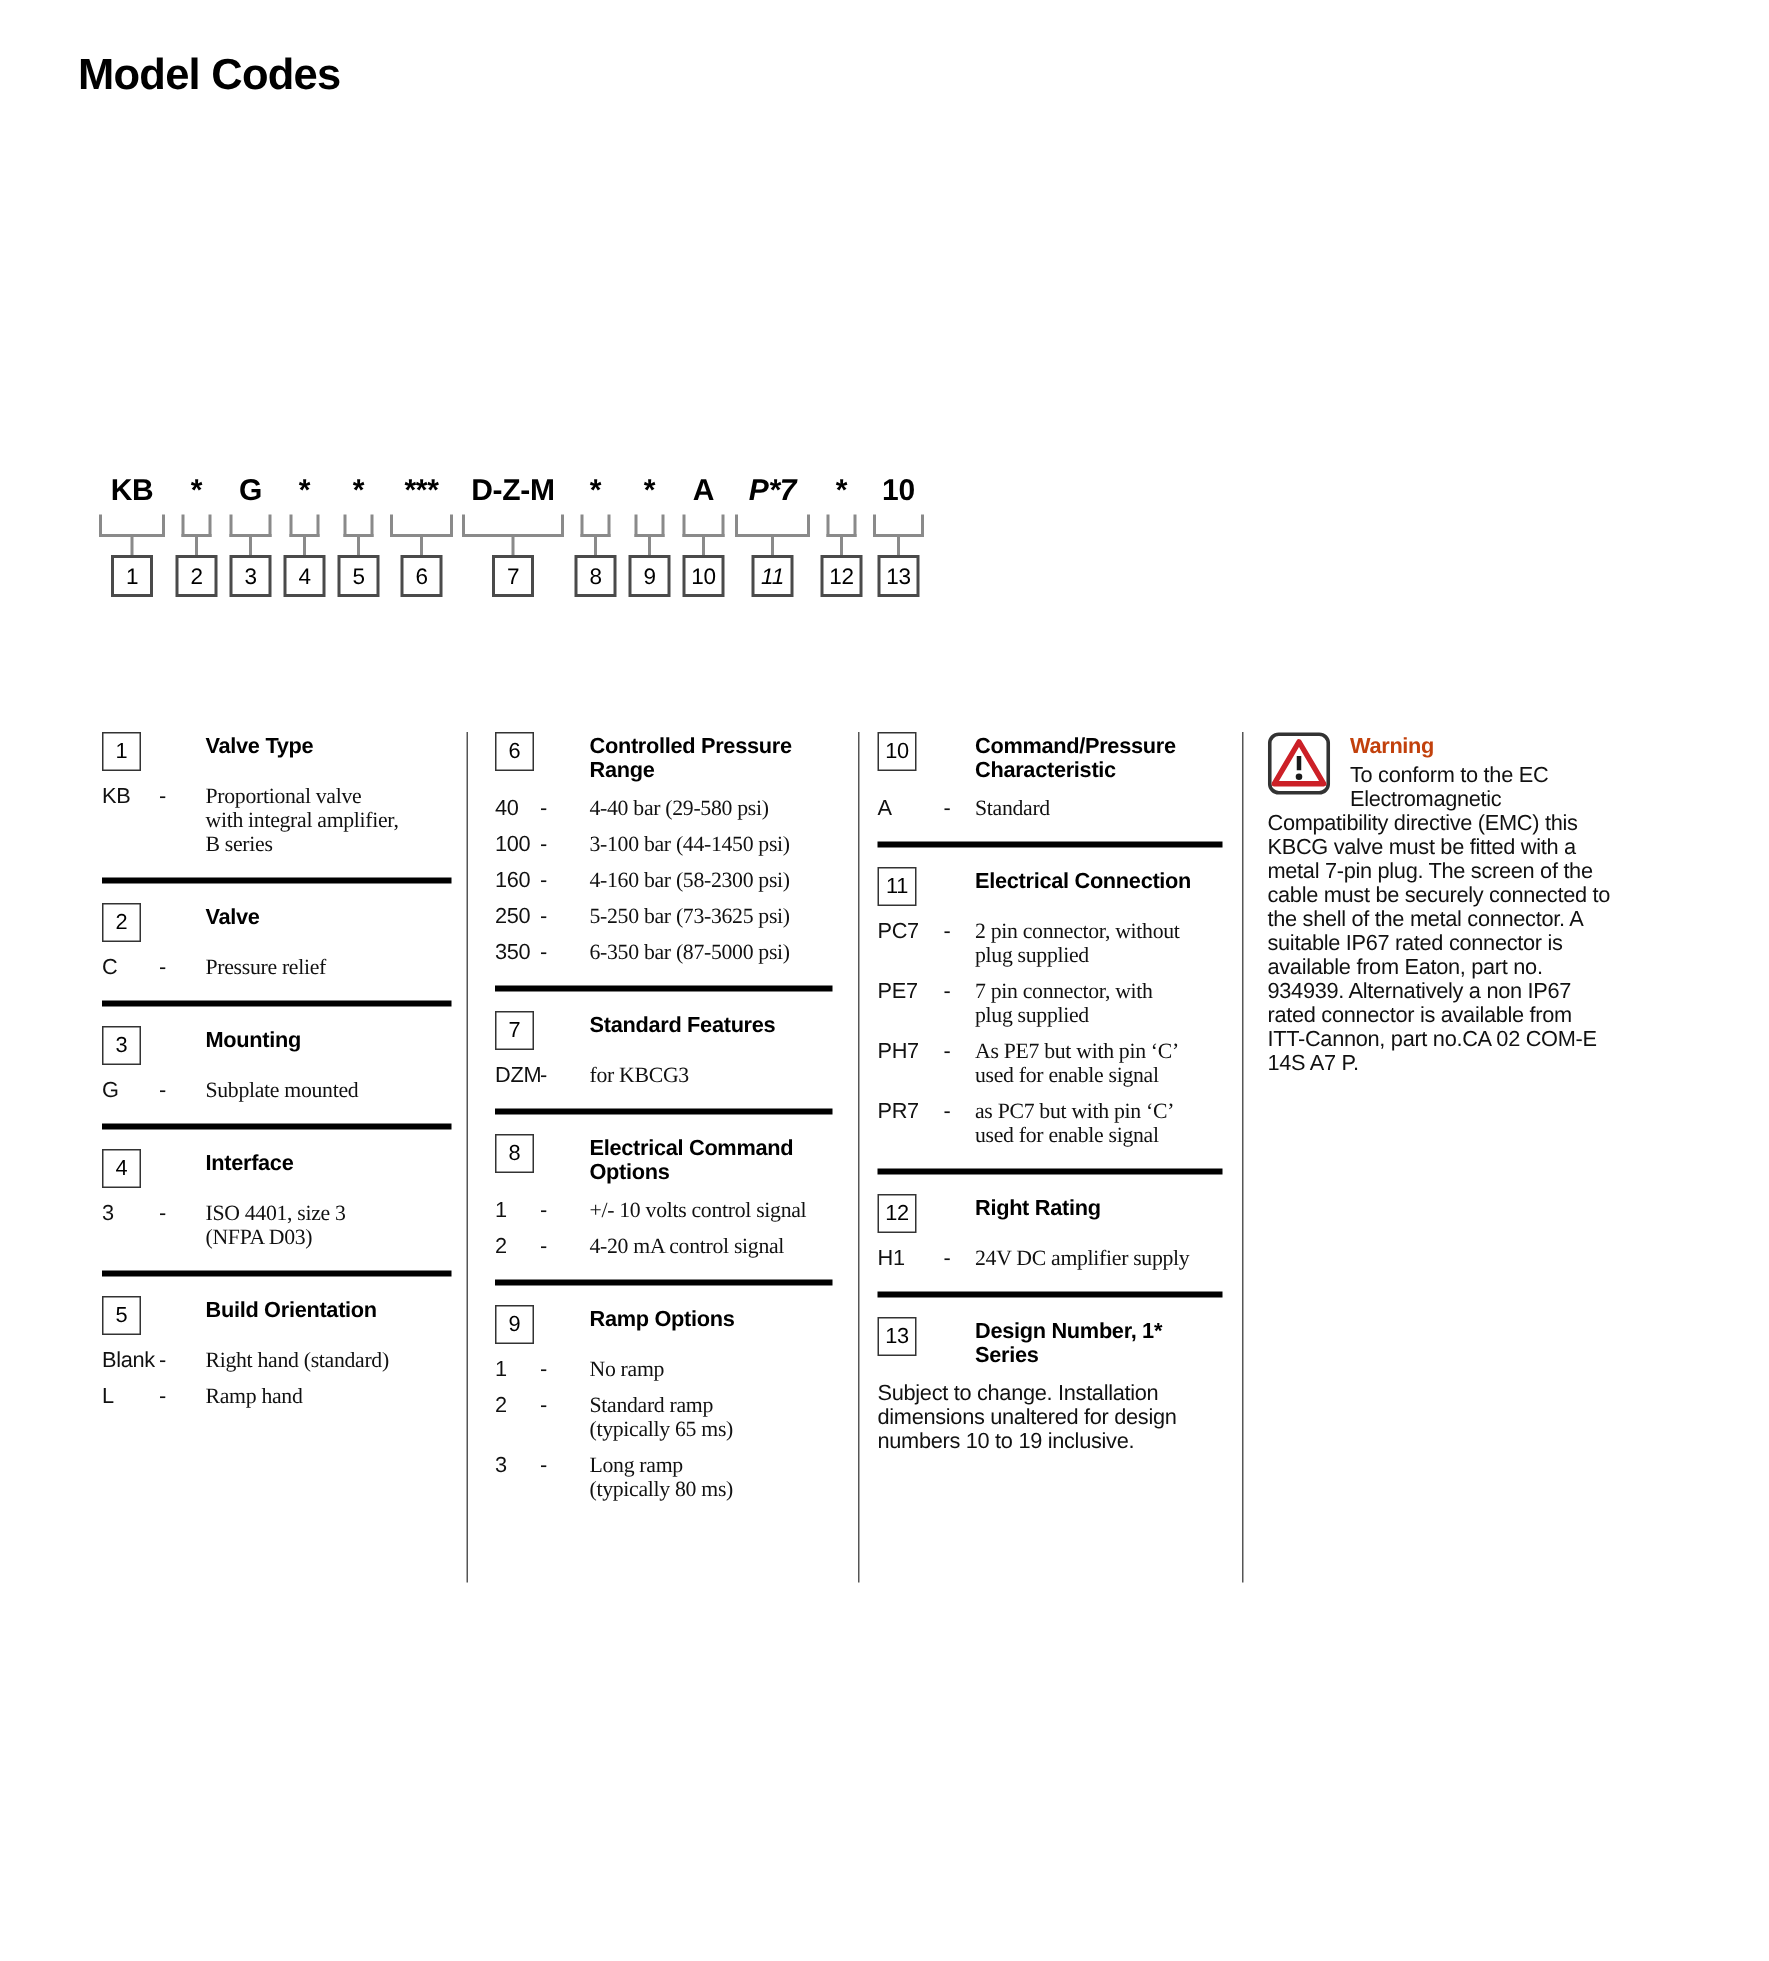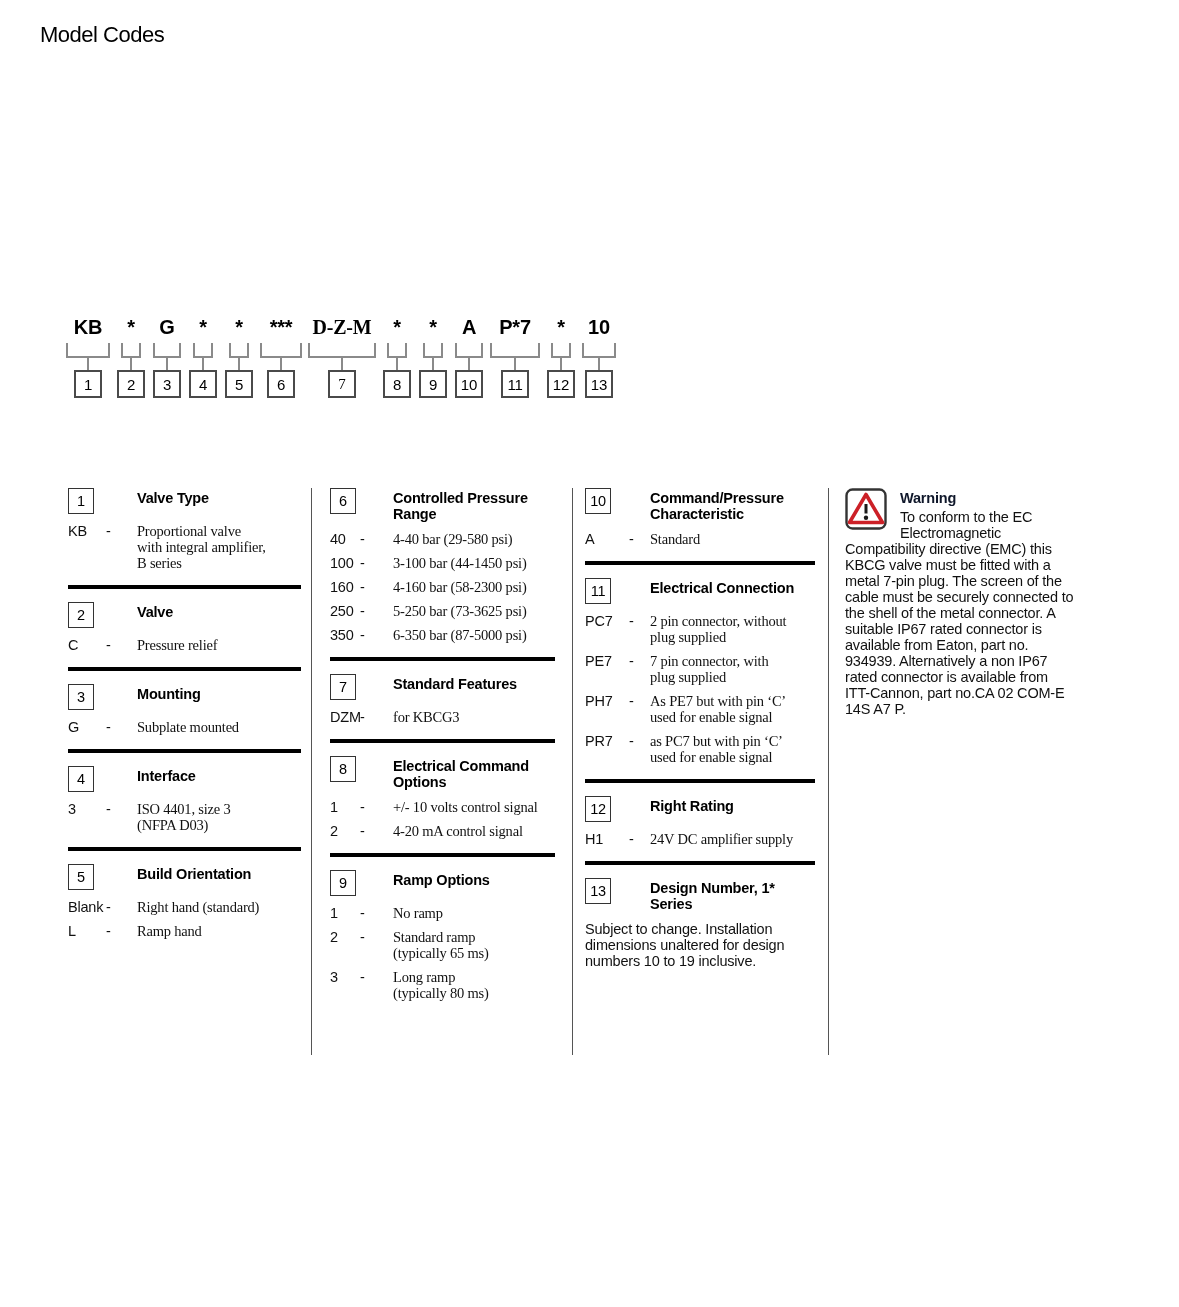--- a/index.html
+++ b/index.html
@@ -2,22 +2,22 @@
 <html><head>
 <meta charset="utf-8">
 <style>
   html,body{margin:0;padding:0;background:#ffffff;}
   body{
     position:relative;width:1179px;height:1307px;
     font-family:"Liberation Sans","DejaVu Sans",sans-serif;
     color:#111;letter-spacing:-0.2px;overflow:hidden;
   }
   .page-title{
-    position:absolute;top:22px;left:40px;margin:0;
-    font-size:22px;font-weight:400;letter-spacing:-0.5px;color:#000;
+    position:absolute;top:22px;left:40px;margin:12px;
+    font-size:29px;font-weight:700;letter-spacing:-0.5px;color:#000;
   }
 
   
   .code-area{position:absolute;top:316px;left:68px;display:flex;gap:10px;align-items:flex-start;}
   .code-seg{display:flex;flex-direction:column;align-items:center;}
   .code-text{font-size:20px;font-weight:700;line-height:22px;height:24px;white-space:nowrap;color:#000;}
   .code-bracket{height:13px;margin-top:3px;border-left:2px solid #8a8a8a;border-right:2px solid #8a8a8a;border-bottom:2px solid #8a8a8a;}
   .code-stem{width:2px;height:12px;background:#8a8a8a;}
   .code-numbox{
     width:24px;height:24px;border:2px solid #4a4a4a;background:#fff;
@@ -46,21 +46,21 @@
   .sec-title{grid-column:3;font-weight:700;white-space:pre-line;padding-top:2px;color:#000;}
   .opt{display:grid;margin:8px 0;}
   .opt-code{grid-column:1;white-space:nowrap;}
   .opt-dash{grid-column:2;}
   .opt-desc{grid-column:3;white-space:pre-line;font-family:Liberation Serif, serif;}
   .sec-note{margin:6px 0;white-space:pre-line;}
   .sec-rule{height:4px;background:#000;margin:14px 0 13px 0;}
 
   
   .warn-icon{float:left;width:42px;height:42px;margin:0 13px 4px 0;}
-  .warn-title{font-weight:700;padding-top:2px;color:#0f172a;}
+  .warn-title{font-weight:700;padding-top:2px;color:#c2410c;}
   .warn-text{margin:3px 0 0 0;white-space:normal;line-height:16px;}
 </style>
 </head>
 <body>
 
 <h1 class="page-title">Model Codes</h1>
 
 <div class="code-area" id="codeArea">
     <div class="code-seg" style="width: 40px;">
       <div class="code-text">KB</div>
@@ -91,21 +91,21 @@
       <div class="code-bracket" style="width: 16px;"></div>
       <div class="code-stem"></div>
       <div class="code-numbox">5</div>
     </div>
     <div class="code-seg" style="width: 38px;">
       <div class="code-text">***</div>
       <div class="code-bracket" style="width: 38px;"></div>
       <div class="code-stem"></div>
       <div class="code-numbox">6</div>
     </div>
-    <div class="code-seg" style="width: 64px; font-family: Liberation Serif, serif;">
+    <div class="code-seg" style="width: 64px;">
       <div class="code-text">D-Z-M</div>
       <div class="code-bracket" style="width: 64px;"></div>
       <div class="code-stem"></div>
       <div class="code-numbox">7</div>
     </div>
     <div class="code-seg" style="width: 26px;">
       <div class="code-text">*</div>
       <div class="code-bracket" style="width: 16px;"></div>
       <div class="code-stem"></div>
       <div class="code-numbox">8</div>
@@ -115,21 +115,21 @@
       <div class="code-bracket" style="width: 16px;"></div>
       <div class="code-stem"></div>
       <div class="code-numbox">9</div>
     </div>
     <div class="code-seg" style="width: 26px;">
       <div class="code-text">A</div>
       <div class="code-bracket" style="width: 24px;"></div>
       <div class="code-stem"></div>
       <div class="code-numbox">10</div>
     </div>
-    <div class="code-seg" style="width: 46px;">
+    <div class="code-seg" style="width: 46px; font-style: italic;">
       <div class="code-text">P*7</div>
       <div class="code-bracket" style="width: 46px;"></div>
       <div class="code-stem"></div>
       <div class="code-numbox">11</div>
     </div>
     <div class="code-seg" style="width: 26px;">
       <div class="code-text">*</div>
       <div class="code-bracket" style="width: 16px;"></div>
       <div class="code-stem"></div>
       <div class="code-numbox">12</div>

